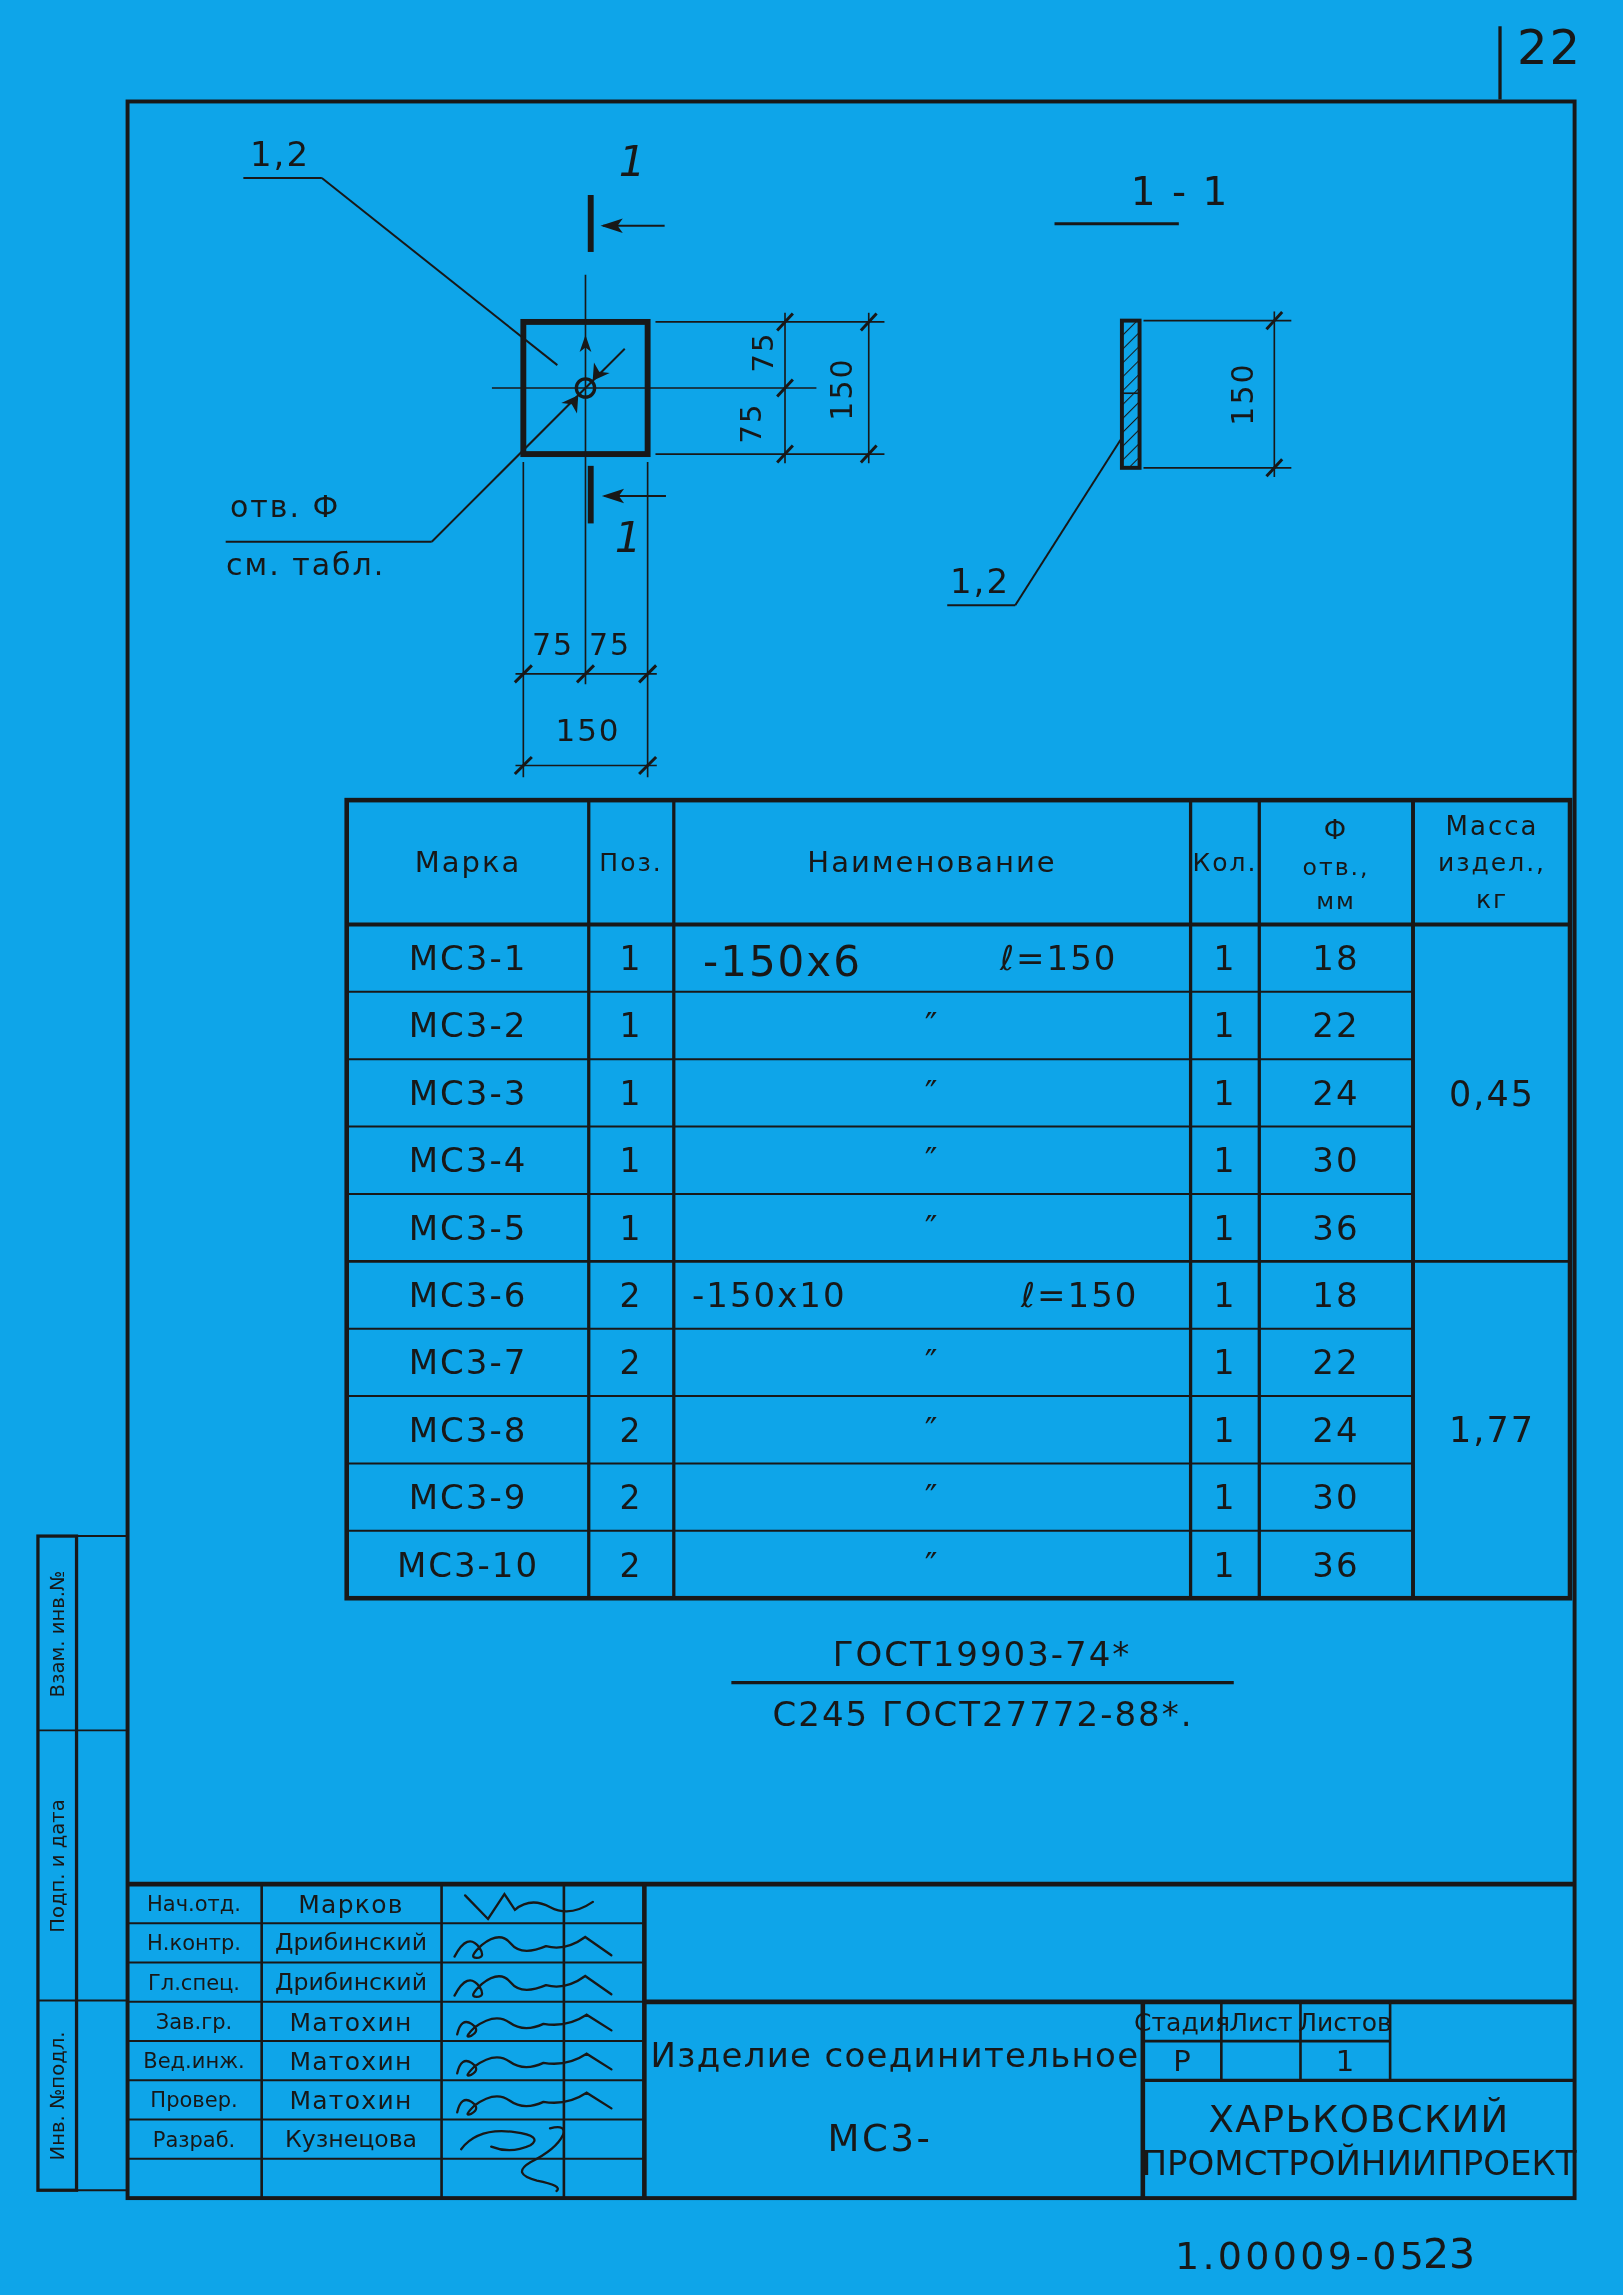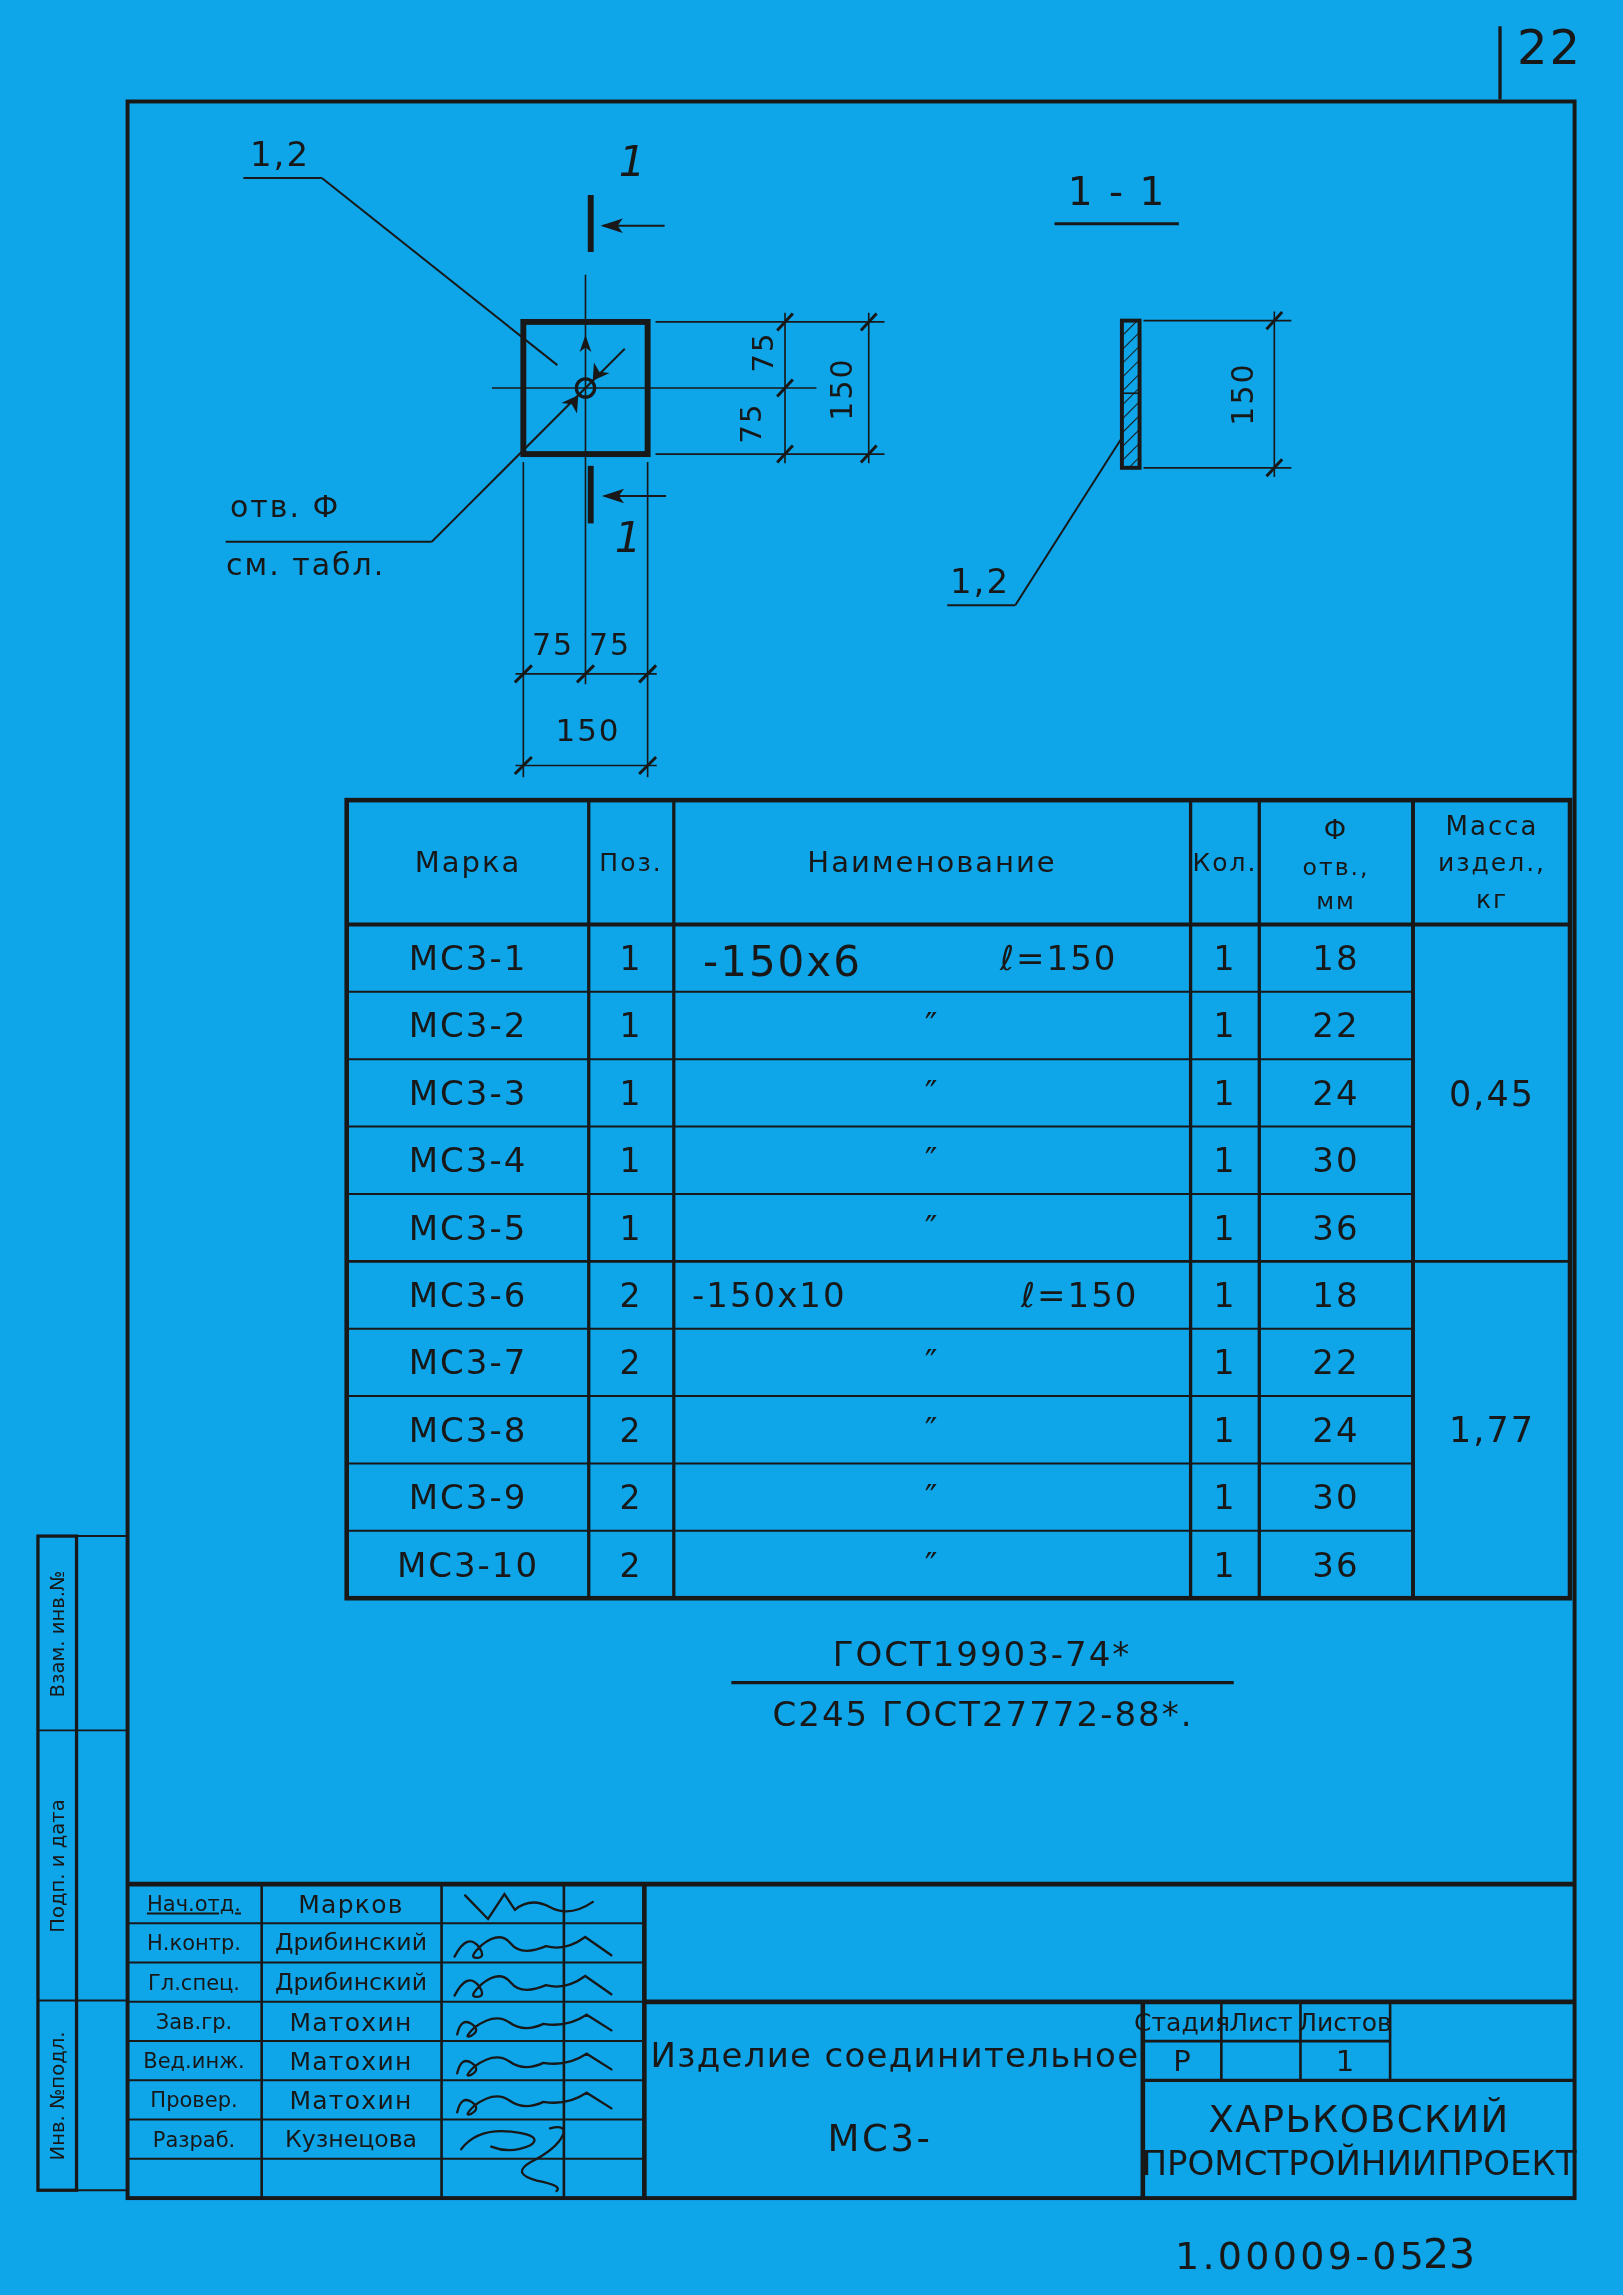--- a/index.html
+++ b/index.html
@@ -156,21 +156,21 @@
   <div class="t c hand" style="left:629px;top:538px;font-size:42px;font-style:italic;">1</div>
   <div class="t hand" style="left:230px;top:492px;font-size:30px;">отв. Ф</div>
   <div class="t hand" style="left:226px;top:550px;font-size:30px;">см. табл.</div>
   <div class="t rot hand" style="left:763px;top:352px;font-size:29px;">75</div>
   <div class="t rot hand" style="left:751px;top:423px;font-size:29px;">75</div>
   <div class="t rot hand" style="left:842px;top:389px;font-size:30px;">150</div>
   <div class="t c hand" style="left:553px;top:645px;font-size:30px;">75</div>
   <div class="t c hand" style="left:610px;top:645px;font-size:30px;">75</div>
   <div class="t c hand" style="left:588px;top:730px;font-size:31px;">150</div>
 
-  <div class="t c hand" style="left:1117px;top:191px;font-size:39px;">1 - 1</div>
+  <div class="t c hand" style="left:1180px;top:191px;font-size:39px;">1 - 1</div>
   <div class="t c hand" style="left:980px;top:581px;font-size:34px;">1,2</div>
   <div class="t rot hand" style="left:1243px;top:394px;font-size:30px;">150</div>
 
   <div class="t c hand" style="left:468px;top:862px;font-size:29px;">Марка</div>
   <div class="t c hand" style="left:631px;top:862px;font-size:25px;">Поз.</div>
   <div class="t c hand" style="left:932px;top:862px;font-size:29px;">Наименование</div>
   <div class="t c hand" style="left:1225px;top:862px;font-size:25px;">Кол.</div>
   <div class="t c hand" style="left:1336px;top:830px;font-size:26px;">Ф</div>
   <div class="t c hand" style="left:1336px;top:868px;font-size:23.6px;">отв.,</div>
   <div class="t c hand" style="left:1336px;top:902px;font-size:23.6px;">мм</div>
@@ -261,21 +261,21 @@
     <span class="t c hand" style="left:1225px;top:1565px;font-size:33px;">1</span>
     <span class="t c hand" style="left:1336px;top:1565px;font-size:34px;">36</span>
   </div>
 
   <div class="t c hand" style="left:1492px;top:1094px;font-size:35px;">0,45</div>
   <div class="t c hand" style="left:1492px;top:1430px;font-size:35px;">1,77</div>
 
   <div class="t c hand" style="left:982px;top:1654px;font-size:34px;">ГОСТ19903-74*</div>
   <div class="t c hand" style="left:983px;top:1714px;font-size:34px;">С245 ГОСТ27772-88*.</div>
 
-  <div class="t c" style="left:194px;top:1904px;font-size:21px;text-decoration:underline;">Нач.отд.</div>
+  <div class="t c" style="left:194px;top:1904px;font-size:21px;">Нач.отд.</div>
   <div class="t c" style="left:351px;top:1904px;font-size:25px;letter-spacing:1.3px;">Марков</div>
   <div class="t c" style="left:194px;top:1943px;font-size:21px;">Н.контр.</div>
   <div class="t c" style="left:351px;top:1943px;font-size:23.6px;">Дрибинский</div>
   <div class="t c" style="left:194px;top:1983px;font-size:21px;">Гл.спец.</div>
   <div class="t c" style="left:351px;top:1983px;font-size:23.6px;">Дрибинский</div>
   <div class="t c" style="left:194px;top:2022px;font-size:21px;">Зав.гр.</div>
   <div class="t c" style="left:351px;top:2022px;font-size:25px;letter-spacing:1.3px;">Матохин</div>
   <div class="t c" style="left:194px;top:2061px;font-size:21px;">Вед.инж.</div>
   <div class="t c" style="left:351px;top:2061px;font-size:25px;letter-spacing:1.3px;">Матохин</div>
   <div class="t c" style="left:194px;top:2100px;font-size:21px;">Провер.</div>

